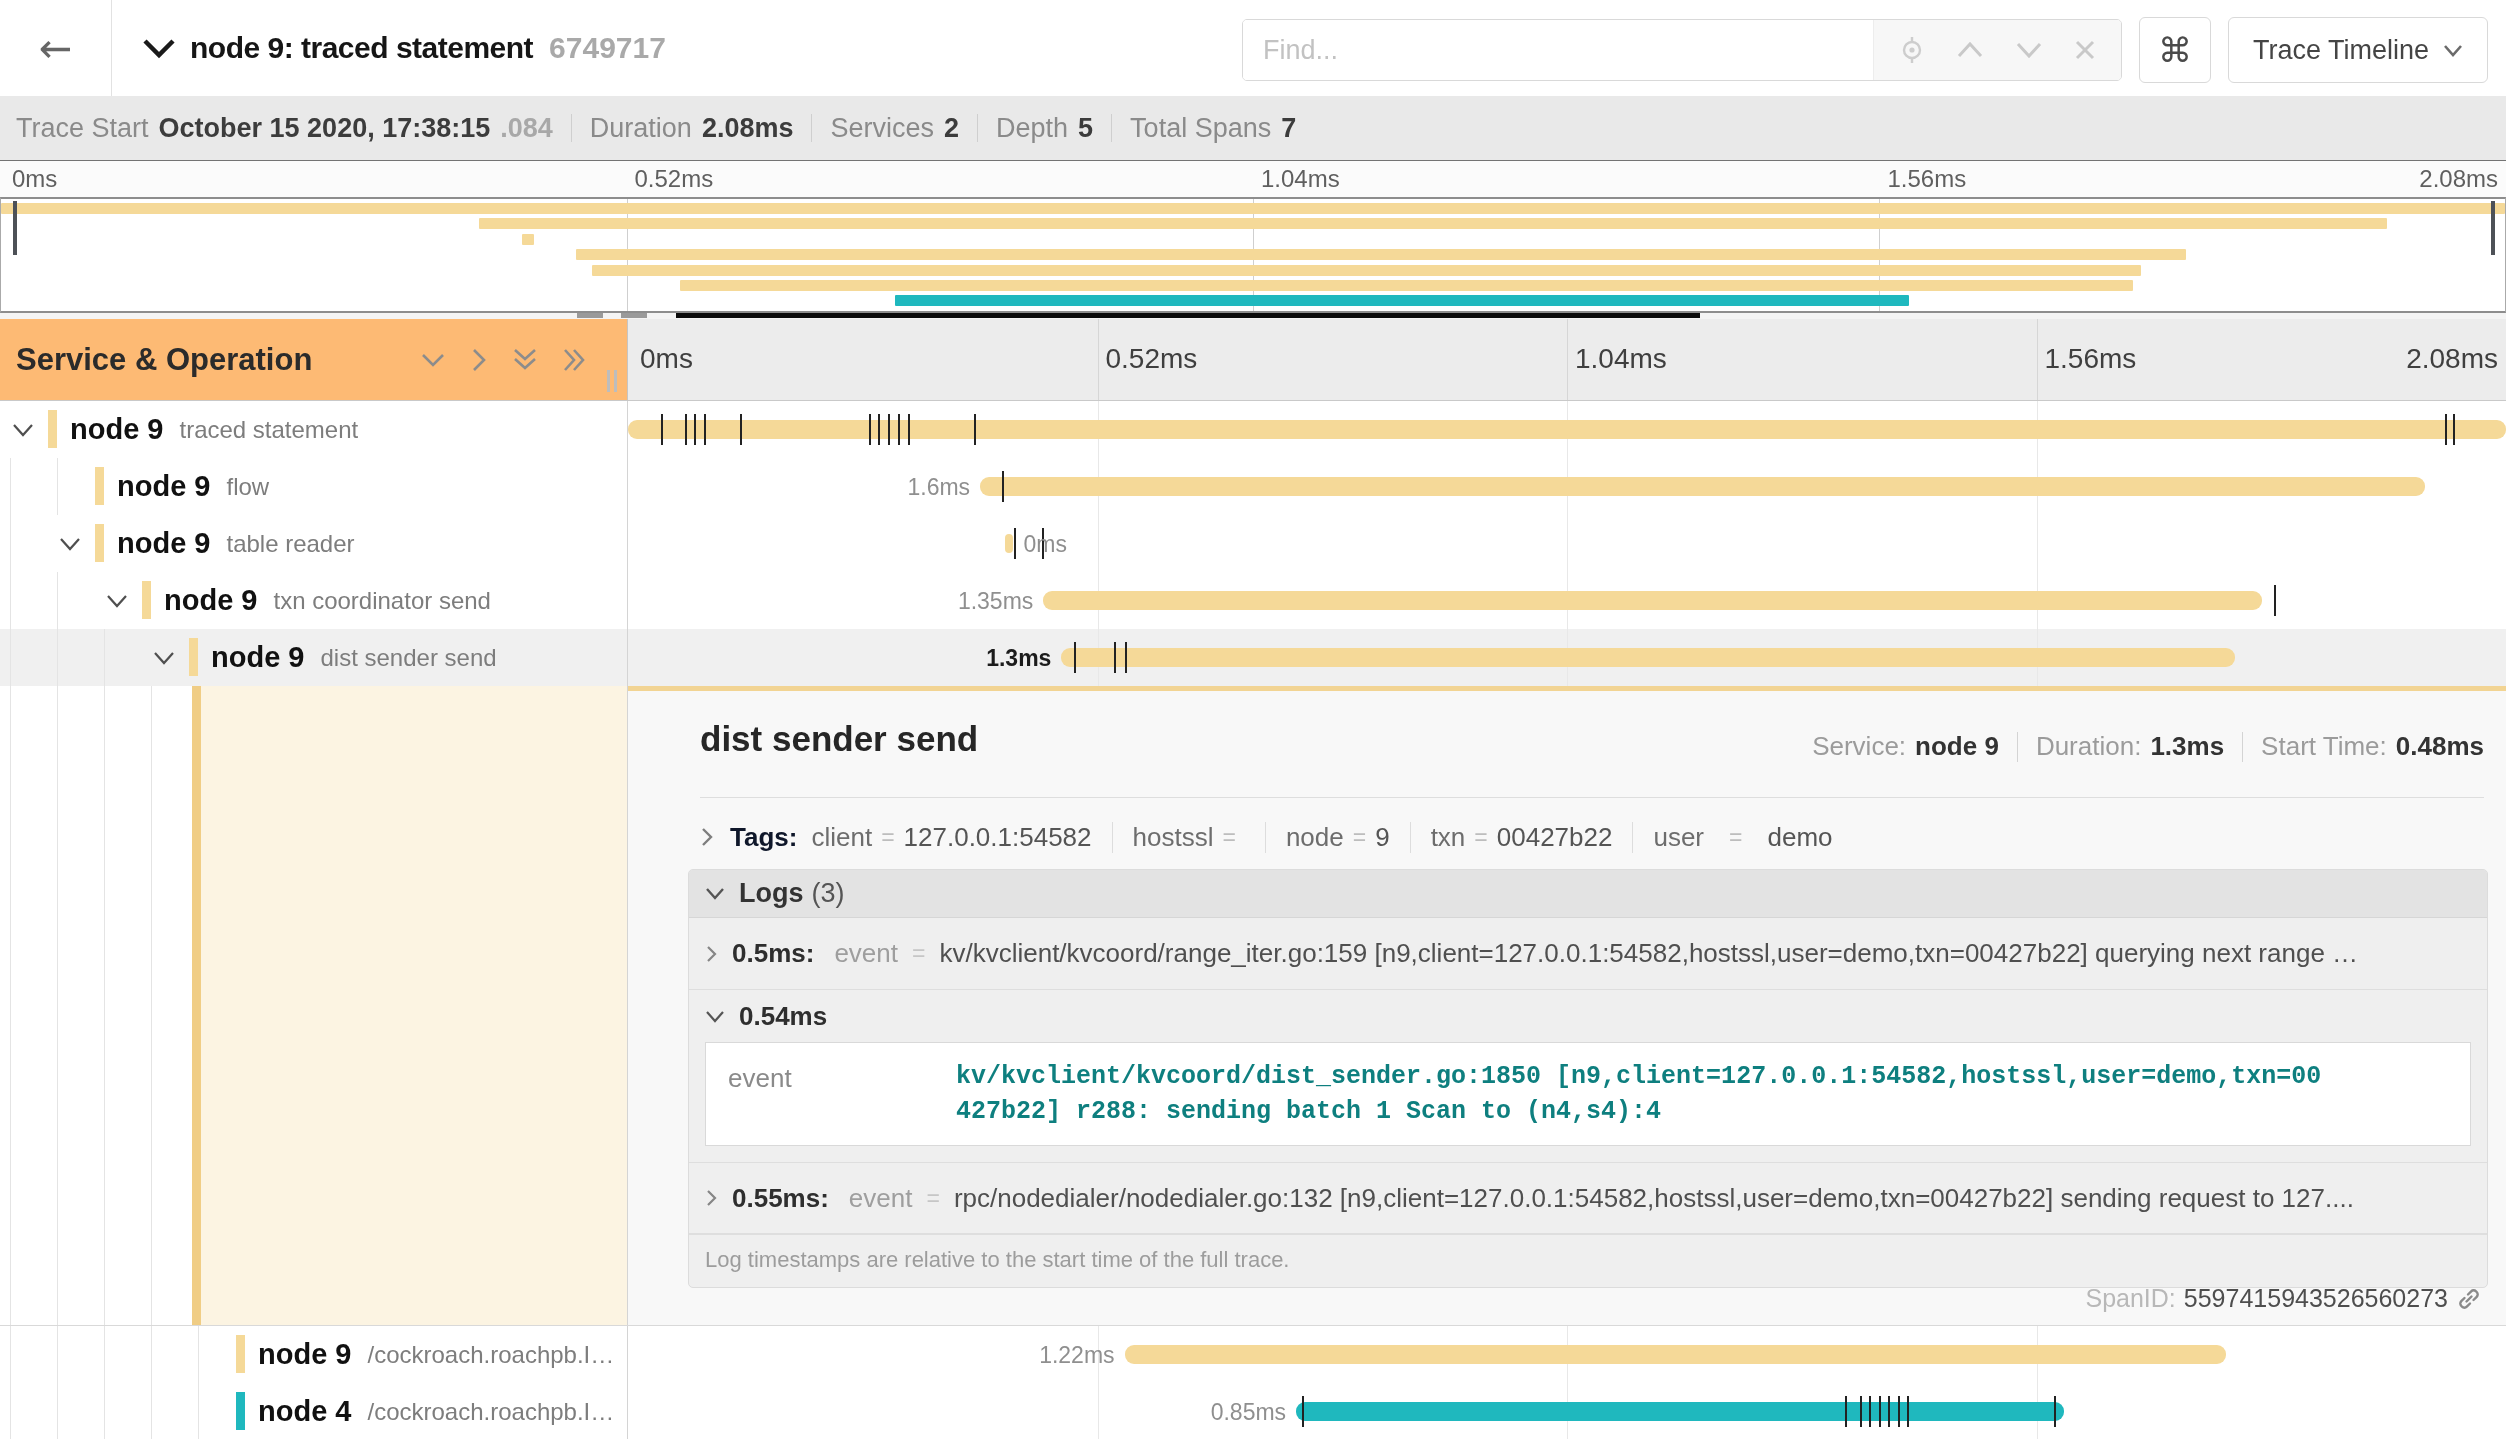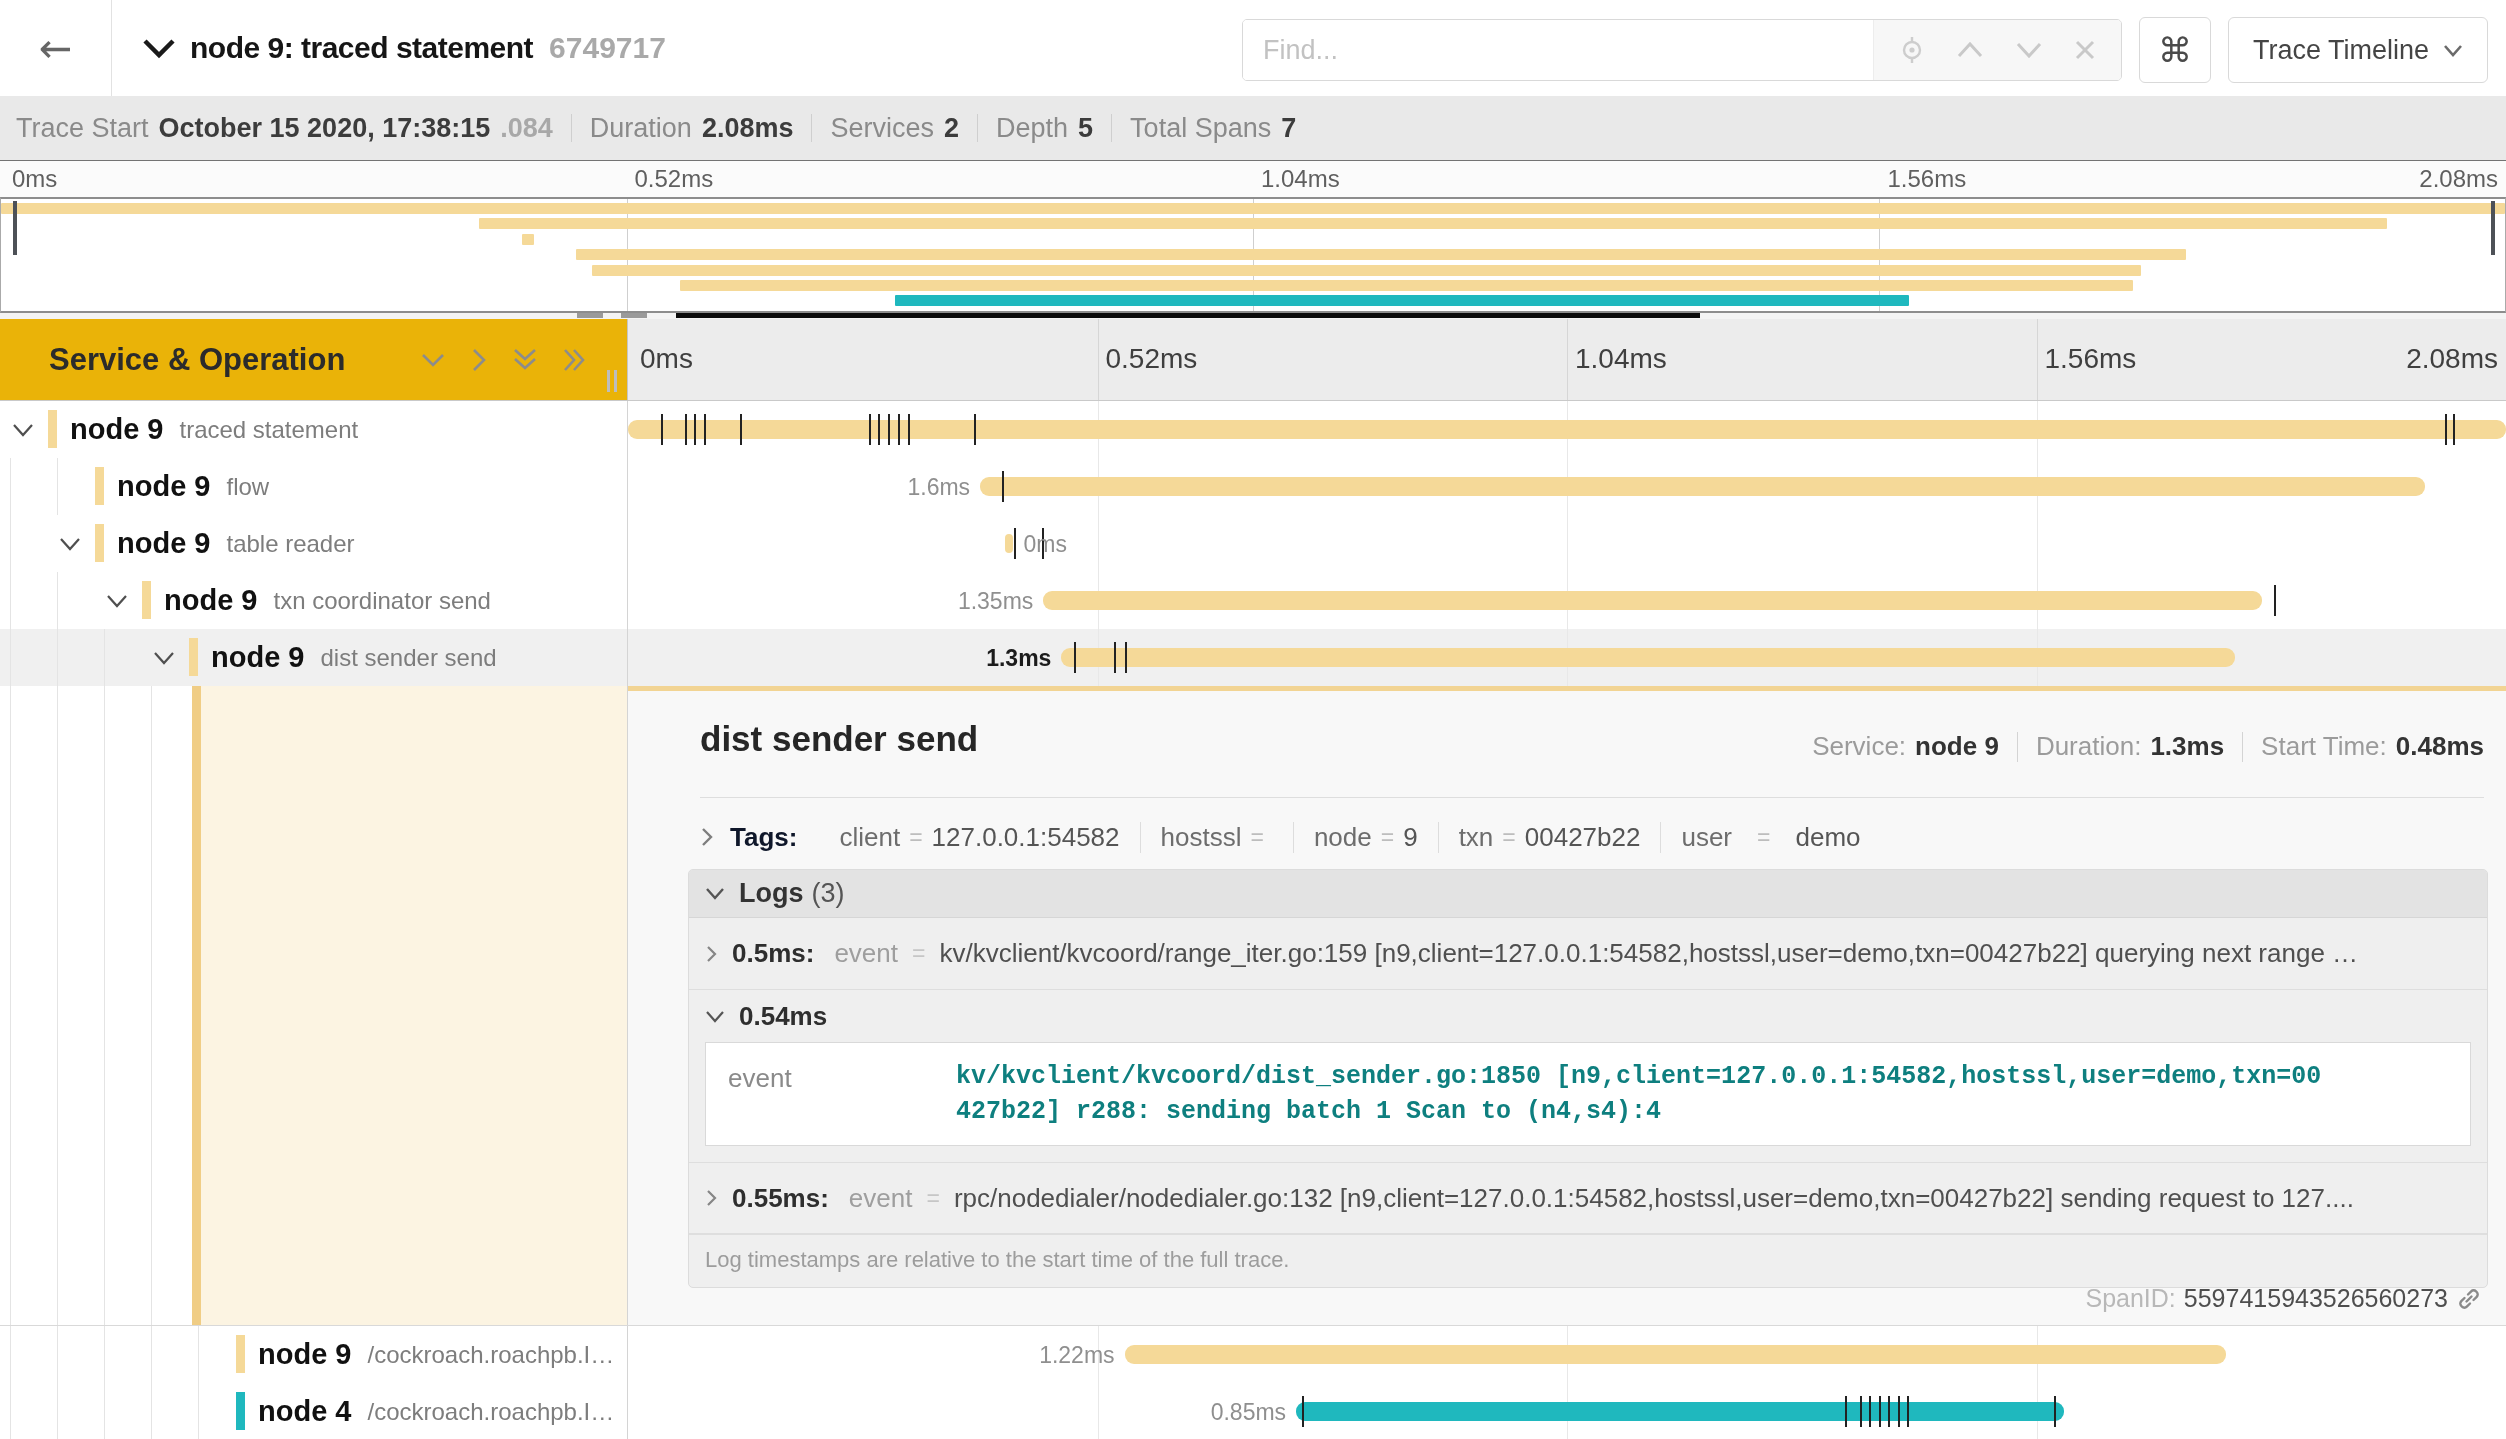--- a/index.html
+++ b/index.html
@@ -38,21 +38,21 @@
   .mini-bar { position:absolute; height:11px; border-radius:1px; }
   .scrub { position:absolute; top:2px; width:4px; height:54px; background:#4d5157; }
   .scrub.left { left:12px; } .scrub.right { right:10px; }
   .scrollstrip { position:relative; height:6px; background:#f4f4f4; }
   .scrollstrip .bar { position:absolute; left:676px; width:1024px; top:0; height:5px; background:#0b0b0b; }
   .scrollstrip .sq { position:absolute; top:0; height:5px; width:26px; background:#9a9a9a; }
   .sq1 { left:577px; } .sq2 { left:621px; }
 
   
   .colhead { display:flex; height:82px; }
-  .ch-left { position:relative; width:628px; background:#eab308; border-bottom:1px solid #c9c9c9; border-right:1px solid #c5c5c5; display:flex; align-items:center;padding-left:33px; }
+  .ch-left { position:relative; width:628px; background:#fdba74; border-bottom:1px solid #c9c9c9; border-right:1px solid #c5c5c5; display:flex; align-items:center; }
   .ch-title { font-size:31px; font-weight:bold; color:#2b2b2b; margin-left:16px; }
   .ch-icons { position:absolute; left:420px; display:flex; gap:24px; align-items:center; }
   .ch-icons span { display:inline-flex; cursor:pointer; }
   .grip { position:absolute; right:10px; bottom:8px; display:flex; gap:4px; }
   .grip i { width:3px; height:22px; background:#bdbdbd; }
   .ch-right { position:relative; flex:1; background:#ececec; border-bottom:1px solid #c9c9c9; font-size:28px; color:#3f3f3f; }
   .ch-right .grid { background:#d6d6d6; }
   .axis-label { position:absolute; top:24px; }
 
   
@@ -78,21 +78,21 @@
   .d-cream { position:absolute; left:201px; right:0; top:0; bottom:0; }
   .d-right { position:relative; flex:1; background:#f8f8f8; border-top:5px solid #f2d493; overflow:hidden; }
   .d-title { position:absolute; left:72px; top:28px; font-size:35px; font-weight:bold; color:#262626; }
   .d-meta { position:absolute; right:22px; top:40px; display:flex; align-items:center; font-size:26px; color:#9b9b9b; }
   .d-meta b { color:#333; margin-left:9px; }
   .d-meta .sep { width:1px; height:30px; background:#d4d4d4; margin:0 18px; }
   .d-divider { position:absolute; left:72px; right:22px; top:106px; height:1px; background:#dedede; }
   .d-tags { position:absolute; left:72px; top:126px; display:flex; align-items:center; font-size:26px; height:40px; }
   .d-tags .tglabel { font-weight:bold; color:#0f172a; margin:0 14px 0 16px; }
   .tag-item { display:flex; align-items:center; padding:0 20px; border-right:1px solid #ddd; color:#6d6d6d; }
-  .tag-item:first-of-type { padding-left:0;margin-left:28px; }
+  .tag-item:first-of-type { padding-left:0; }
   .tag-item:last-of-type { border-right:none;gap:16px; }
   .tag-item .eq { color:#bdbdbd; margin:0 9px; font-size:23px; }
   .tag-item .tv { color:#555; }
 
   .logs { position:absolute; left:60px; right:18px; top:178px; border:1px solid #dcdcdc; border-radius:5px; background:#efefef; overflow:hidden; }
   .lhead { height:48px; background:#e3e3e3; border-bottom:1px solid #d6d6d6; display:flex; align-items:center; padding-left:16px; font-size:27px; color:#333; gap:14px; }
   .lhead b { font-weight:bold; }
   .lhead .cnt { color:#555; font-weight:normal; margin-left:-6px; }
   .log-entry { display:flex; align-items:center; min-height:72px; padding:0 16px; font-size:26px; gap:14px; border-bottom:1px solid #dedede; white-space:nowrap; overflow:hidden; }
   .log-entry:last-of-type,.log-exp-head { border-bottom:none; }

